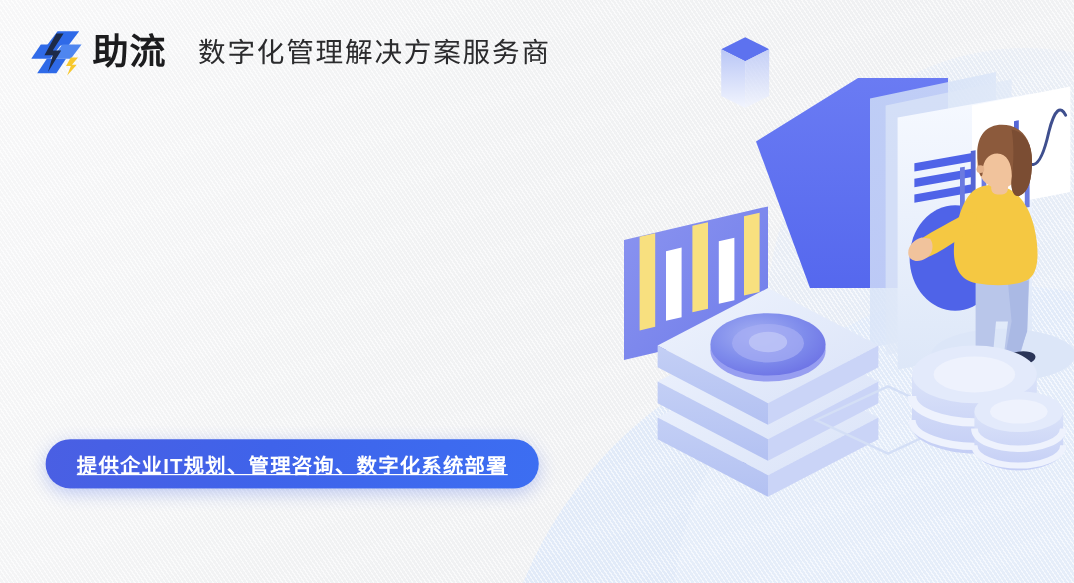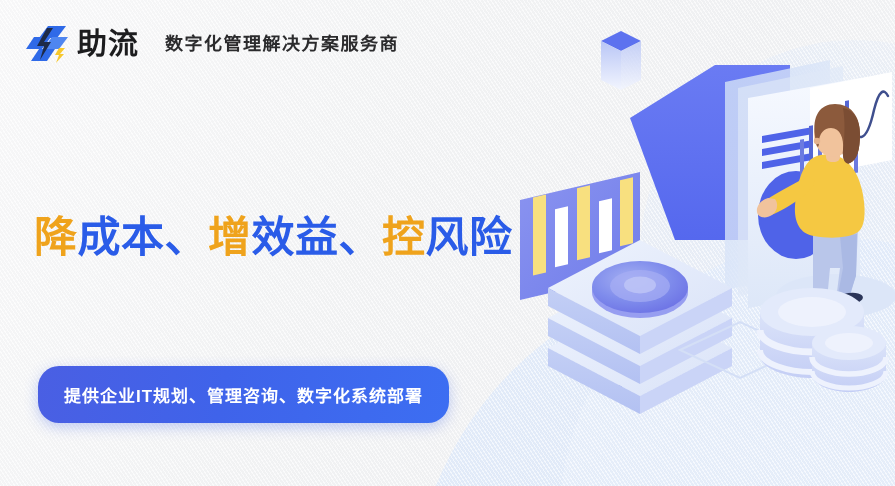--- a/index.html
+++ b/index.html
@@ -80,23 +80,23 @@
   }
   .logo-name {
     font-size: 30px;
     font-weight: 700;
     color: #1c1c1e;
     letter-spacing: 1px;
     line-height: 1;
   }
   .logo-divider-gap { width: 26px; }
   .tagline {
-    font-size: 18px;
+    font-size: 23px;
     color: #2b2b2d;
-    font-weight: 700;
+    font-weight: 400;
     letter-spacing: 1.5px;
     line-height: 1;
   }
 
   
   .headline-1 {
     position: absolute;
     left: 34px;
     top: 148px;
     font-size: 36px;
@@ -117,35 +117,36 @@
     line-height: 1.18;
     white-space: nowrap;
     z-index: 25;
   }
 
   
   .cta {
     position: absolute;
     left: 38px;
     top: 366px;
-    height: 57px;
+    height: 41px;
     padding: 0 26px;
     display: flex;
     align-items: center;
     justify-content: center;
     border-radius: 21px;
     background: linear-gradient(100deg, #4a5fe3 0%, #3f63ea 45%, #3c6ef2 100%);
     color: #ffffff;
     font-size: 17px;
     font-weight: 700;
     letter-spacing: 1px;
     white-space: nowrap;
     box-shadow: 0 4px 14px rgba(62, 98, 233, 0.30);
     cursor: pointer;
     z-index: 25;
+    text-decoration: underline;
   }
 
   
   .illo {
     position: absolute;
     left: 500px;
     top: 0;
     width: 395px;
     height: 486px;
     z-index: 20;
@@ -180,23 +181,20 @@
         <polygon points="33,24 39,24 34,30 38,30 30,39 33,31 29,31" fill="#f7c82e"></polygon>
       </svg>
     </div>
 
     <span class="logo-name">助流</span>
     <span class="logo-divider-gap"></span>
     <span class="tagline">数字化管理解决方案服务商</span>
   </div>
 
 
-  <div class="headline-2">
-    <span style="color:#efa31c">降</span><span style="color:#2a5ce8">成本、</span><span style="color:#efa31c">增</span><span style="color:#2a5ce8">效益、</span><span style="color:#efa31c">控</span><span style="color:#2a5ce8">风险</span>
-  </div>
 
   <div class="cta">提供企业IT规划、管理咨询、数字化系统部署</div>
 
   <div class="illo">
     <svg width="395" height="486" viewBox="0 0 395 486" xmlns="http://www.w3.org/2000/svg">
       <defs>
         <linearGradient id="gCube" x1="0" y1="0" x2="0" y2="1">
           <stop offset="0%" stop-color="#b9c6f6"></stop>
           <stop offset="100%" stop-color="#f2f5fe"></stop>
         </linearGradient>

